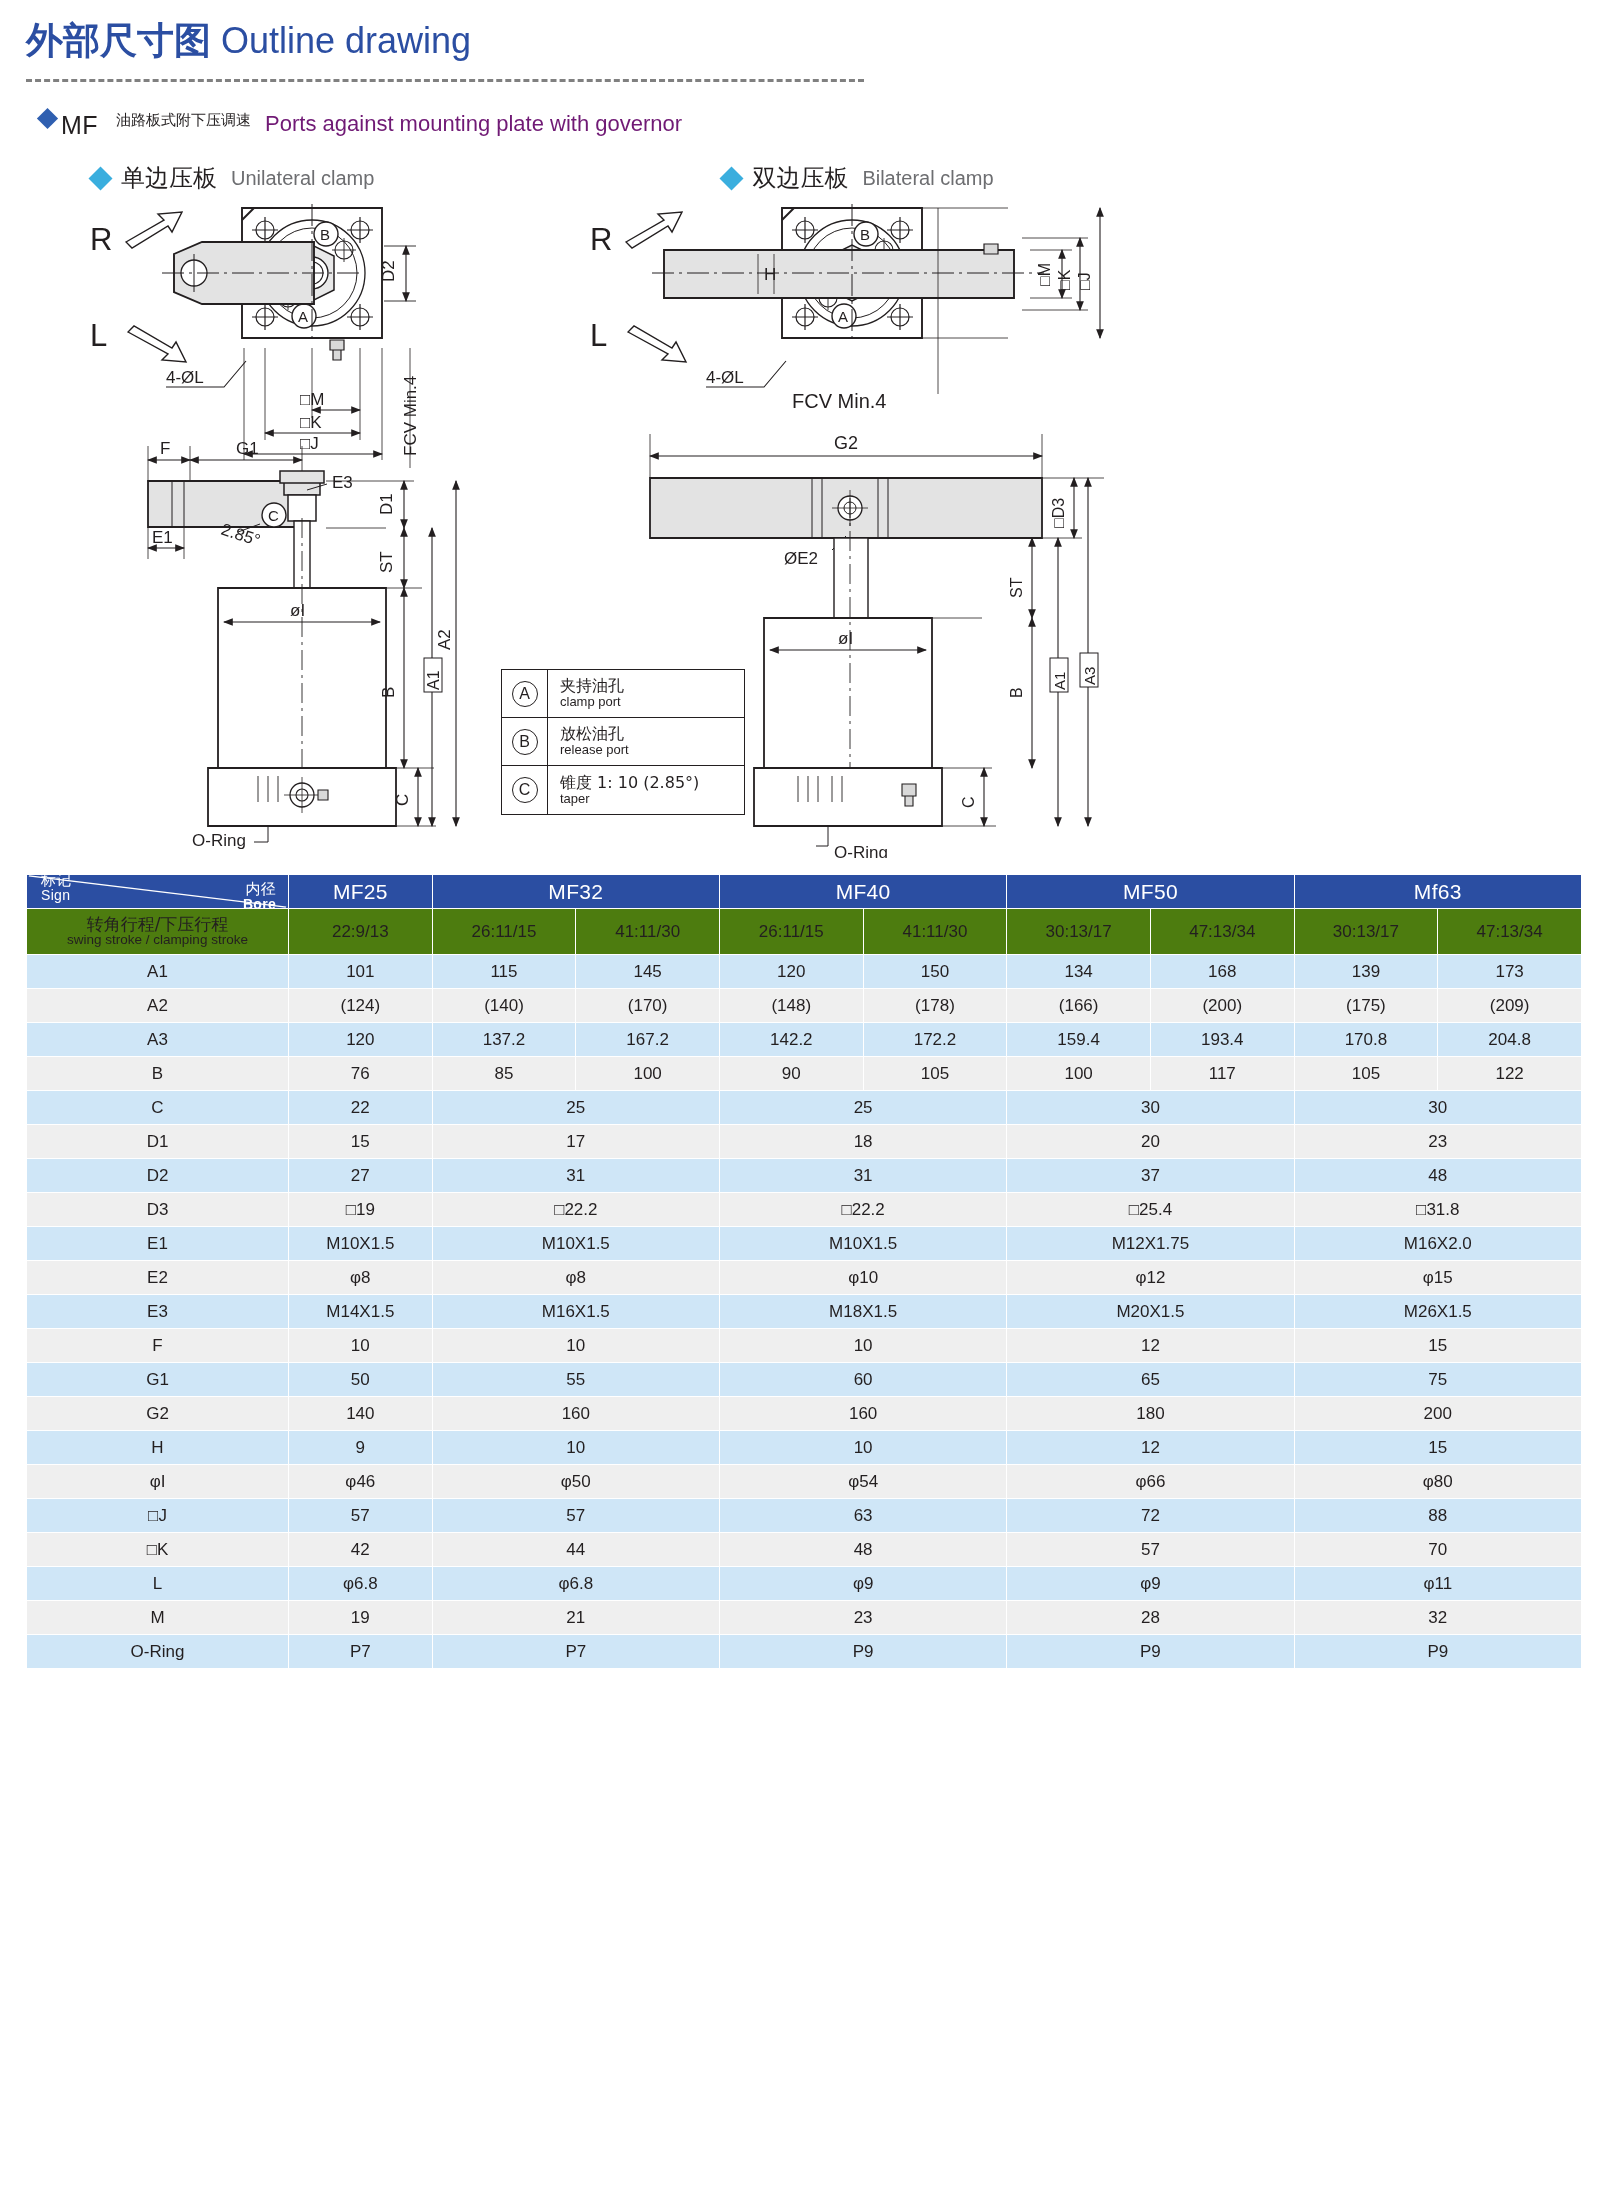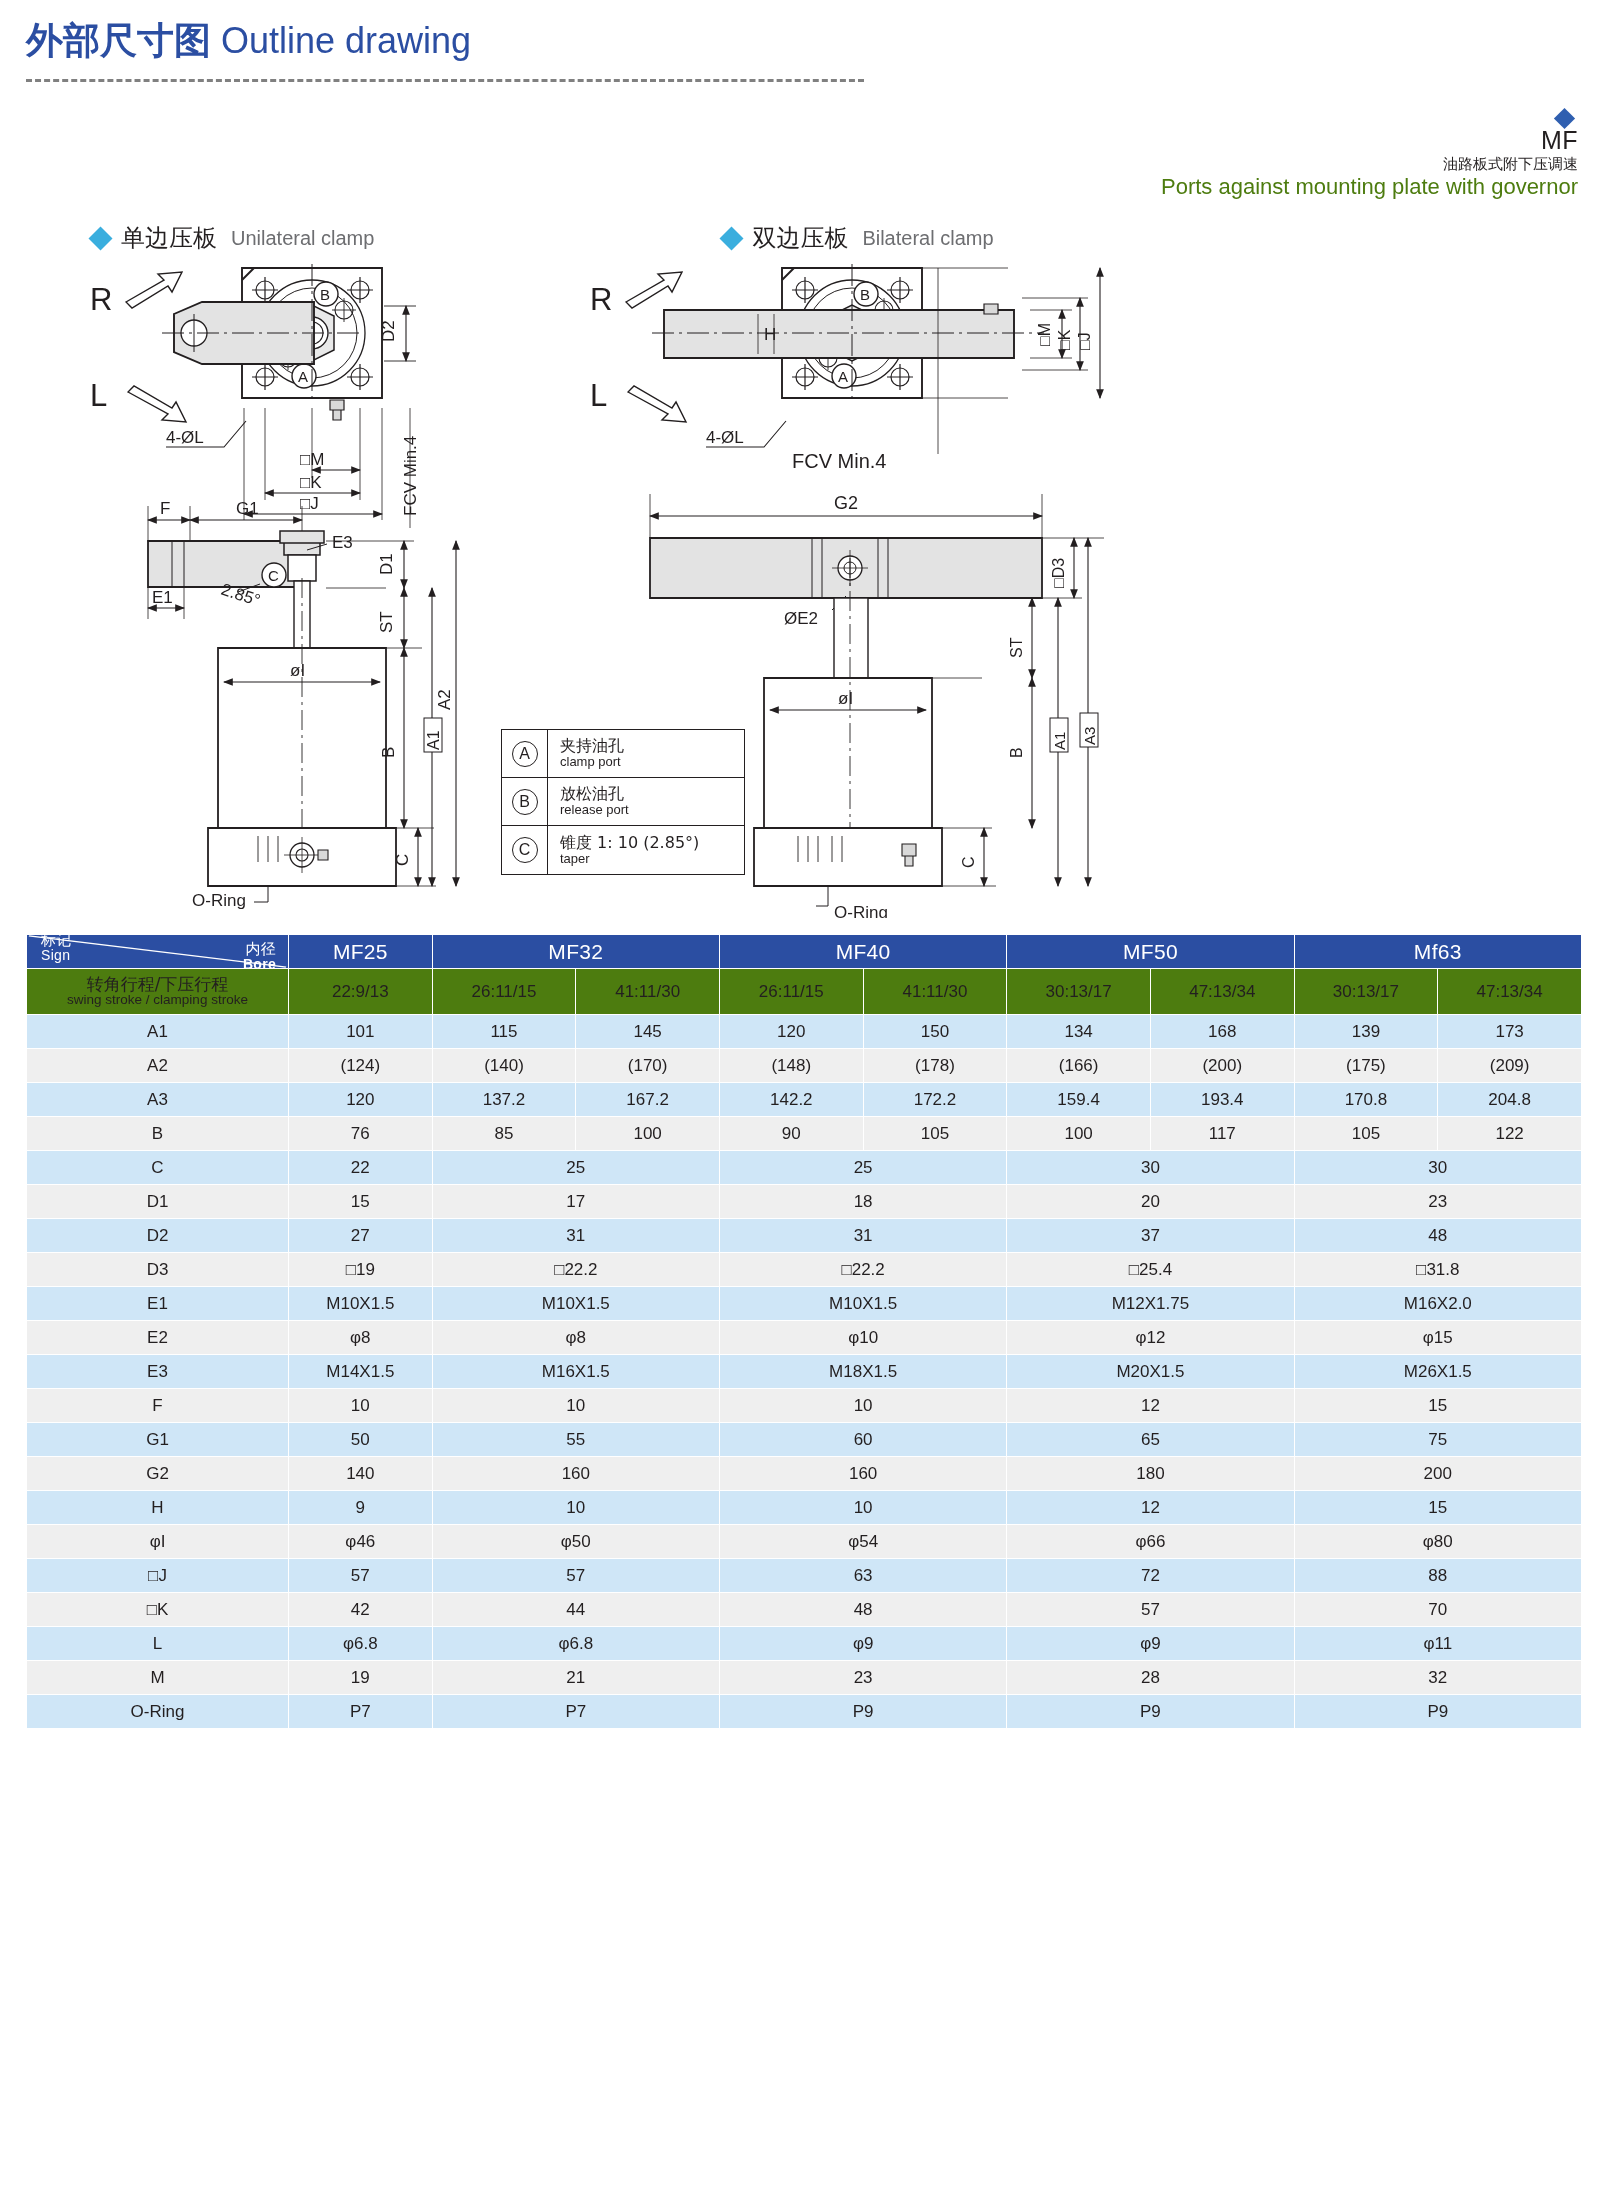--- a/index.html
+++ b/index.html
@@ -31,32 +31,32 @@
   }
   .dashline {
     border-top: 3px dashed #6b6b6b;
     margin: 13px 4px 0 4px;
     width: 838px;
     opacity: .85;
   }
   .dashline.wide { width: 1556px; }
 
   
-  .mf-title { display: flex; align-items: flex-end; margin: 29px 0 0 18px; flex-direction: column; }
+  .mf-title { display: flex; align-items: flex-start; margin: 29px 0 0 18px; }
   .diamond-blue {
     width: 15px; height: 15px; background: #2f5fb0;
     transform: rotate(45deg); margin-right: 6px; flex: none;
   }
   .diamond-cyan {
     width: 17px; height: 17px; background: #3aaede;
     transform: rotate(45deg); margin-right: 12px; flex: none;
   }
   .mf-title .code { font-size: 25px; color: #231f20; letter-spacing:.5px;}
   .mf-title .cn { font-family: "DejaVu Sans", sans-serif; font-size: 15px; color: #231f20; margin-left: 18px; }
-  .mf-title .en { font-size: 22px; color: #4d7c0f; margin-left: 14px; }
+  .mf-title .en { font-size: 22px; color: #701a75; margin-left: 14px; }
 
   .clamp-row { display: flex; margin-top: 22px; }
   .clamp-label { display: flex; align-items: center; }
   .clamp-label .cn { font-family: "DejaVu Sans", sans-serif; font-size: 24px; color: #231f20; }
   .clamp-label .en { font-size: 20px; color: #6d6e71; margin-left: 14px; }
 
   
   .drawings { position: relative; width: 1556px; height: 660px; margin-top: 4px; }
   .drawings svg { position: absolute; left: 0; top: 0; }
 

